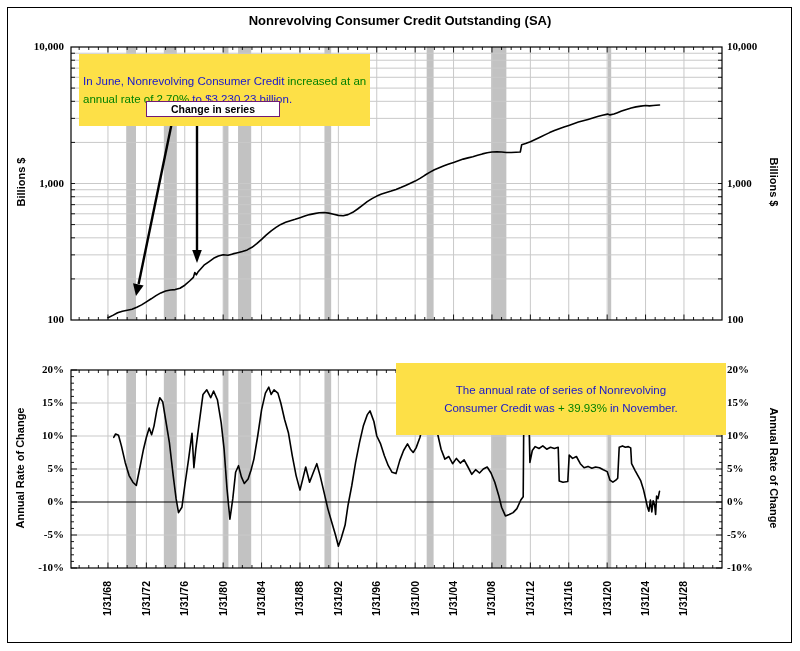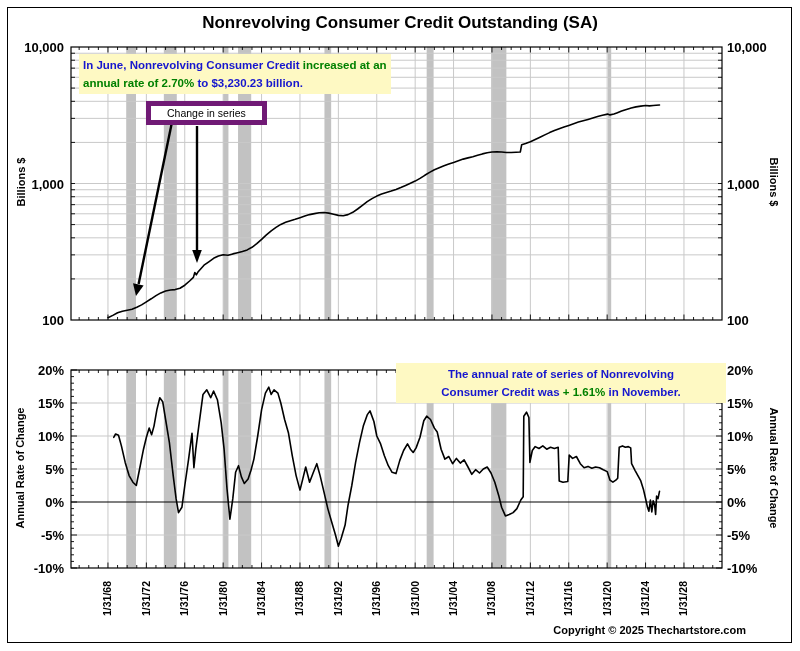--- a/index.html
+++ b/index.html
@@ -1,30 +1,30 @@
 <!DOCTYPE html>
 <html><head>
 <meta charset="utf-8">
 <style>
   html,body{margin:0;padding:0;background:#e8e8e8;}
   .canvas{position:relative;width:800px;height:651px;background:#ffffff;
           font-family:"Liberation Sans",sans-serif;overflow:hidden;margin:0 auto;}
   .frame{position:absolute;left:7px;top:7px;width:783px;height:634px;border:1.5px solid #000;}
   .title{position:absolute;left:0;top:13px;width:100%;text-align:center;
-         font-weight:bold;font-size:17px;color:#000;}
+         font-weight:bold;font-size:13px;color:#000;}
   #chart-svg{position:absolute;left:0;top:0;}
   .ylab{position:absolute;font-weight:bold;font-size:11px;text-align:center;color:#000;}
   .rot-ccw{transform:rotate(-90deg);}
   .rot-cw{transform:rotate(90deg);}
-  .ann{position:absolute;background:#fef9c3;font-weight:bold;font-size:11.5px;
-       line-height:18px;padding:2px 4px;white-space:nowrap;}
+  .ann{position:absolute;background:#fde047;font-weight:normal;font-size:11.5px;
+       line-height:18px;padding:18px 4px;white-space:nowrap;}
   .ann .line{white-space:nowrap;}
-  .callout{position:absolute;background:#fff;border:5px solid #701a75;font-weight:normal;
-           font-size:10.5px;padding:1px 16px;color:#000;white-space:nowrap;}
-  .ytick{position:absolute;font-weight:bold;font-size:13px;color:#000;}
+  .callout{position:absolute;background:#fff;border:1px solid #701a75;font-weight:bold;
+           font-size:10.5px;padding:1px 24px;color:#000;white-space:nowrap;}
+  .ytick{position:absolute;font-weight:bold;font-size:11px;color:#000;font-family:Liberation Serif, serif;}
   .copyright{position:absolute;font-weight:bold;font-size:11px;color:#000;}
 </style>
 </head>
 <body>
 
 <div class="canvas">
   <div class="frame"></div>
   <div class="title">Nonrevolving Consumer Credit Outstanding (SA)</div>
 
   <svg id="chart-svg" width="800" height="651">
@@ -492,21 +492,21 @@
   <div class="ylab rot-cw" style="left:714px;top:176px;width:120px;">Billions $</div>
   <div class="ylab rot-ccw" style="left:-60px;top:462px;width:160px;">Annual Rate of Change</div>
   <div class="ylab rot-cw" style="left:694px;top:462px;width:160px;">Annual Rate of Change</div>
 
   <div id="ann-top" class="ann" style="left:79px;top:54px;">
       <div class="line"><span style="color: rgb(22, 22, 206);">In June, Nonrevolving Consumer Credit </span><span style="color: rgb(0, 128, 0);">increased at an</span></div>
       <div class="line"><span style="color: rgb(0, 128, 0); margin-top: 11px;">annual rate of 2.70% </span><span style="color: rgb(22, 22, 206);">to $3,230.23 billion.</span></div>
     </div>
   <div id="ann-bottom" class="ann" style="left:396px;top:363px;width:322px;text-align:center;">
       <div class="line"><span style="color: rgb(22, 22, 206);">The annual rate of series of Nonrevolving</span></div>
-      <div class="line"><span style="color: rgb(22, 22, 206); text-align: center;">Consumer Credit was </span><span style="color: rgb(0, 128, 0);">+ 1.61%</span><span style="color: rgb(22, 22, 206);"> in November.</span></div>
+      <div class="line"><span style="color: rgb(22, 22, 206); text-align: center;">Consumer Credit was </span><span style="color: rgb(0, 128, 0);">+ 39.93%</span><span style="color: rgb(22, 22, 206);"> in November.</span></div>
     </div>
 
   <div class="callout" style="left:146px;top:101px;">Change in series</div>
 
   <div id="tick-layer">
       <div class="ytick" style="left: 0px; width: 64px; text-align: right; top: 40px;">10,000</div>
       <div class="ytick" style="left: 727px; width: 64px; text-align: left; top: 40px;">10,000</div>
       <div class="ytick" style="left: 0px; width: 64px; text-align: right; top: 176.5px;">1,000</div>
       <div class="ytick" style="left: 727px; width: 64px; text-align: left; top: 176.5px;">1,000</div>
       <div class="ytick" style="left: 0px; width: 64px; text-align: right; top: 313px;">100</div>
@@ -520,14 +520,13 @@
       <div class="ytick" style="left: 0px; width: 64px; text-align: right; top: 462px;">5%</div>
       <div class="ytick" style="left: 727px; width: 64px; text-align: left; top: 462px;">5%</div>
       <div class="ytick" style="left: 0px; width: 64px; text-align: right; top: 495px;">0%</div>
       <div class="ytick" style="left: 727px; width: 64px; text-align: left; top: 495px;">0%</div>
       <div class="ytick" style="left: 0px; width: 64px; text-align: right; top: 528px;">-5%</div>
       <div class="ytick" style="left: 727px; width: 64px; text-align: left; top: 528px;">-5%</div>
       <div class="ytick" style="left: 0px; width: 64px; text-align: right; top: 561px;">-10%</div>
       <div class="ytick" style="left: 727px; width: 64px; text-align: left; top: 561px;">-10%</div>
     </div>
 
-  <div class="copyright" style="right:54px;top:624px;">Copyright © 2025 Thechartstore.com</div>
 </div>
 
 </body></html>

